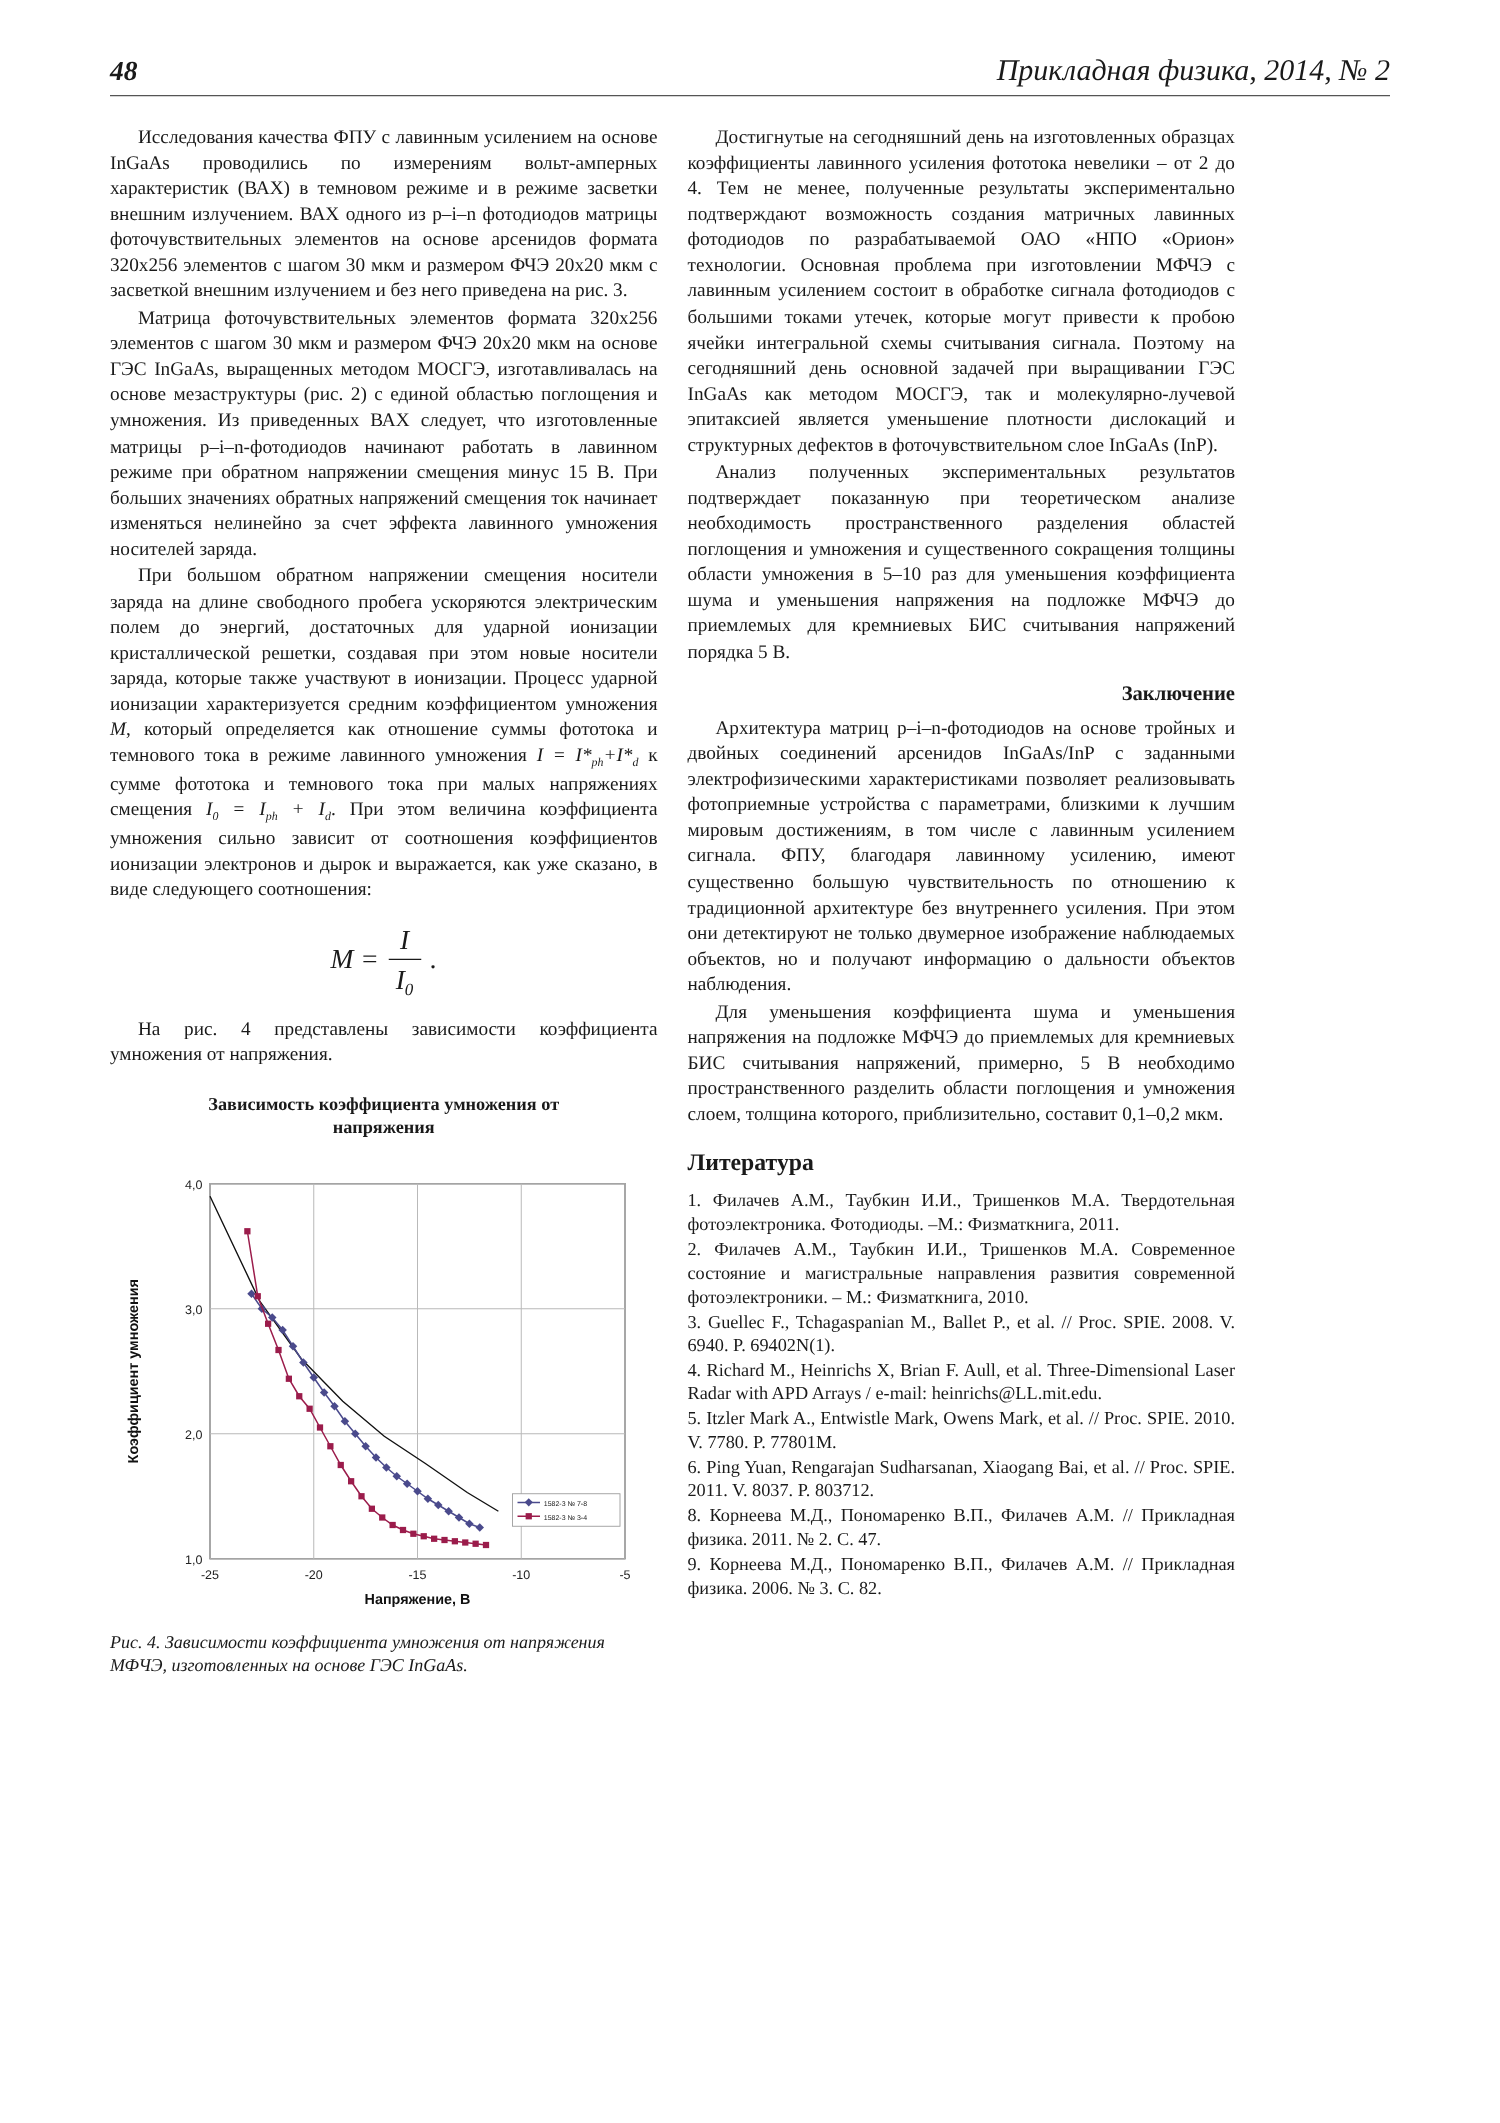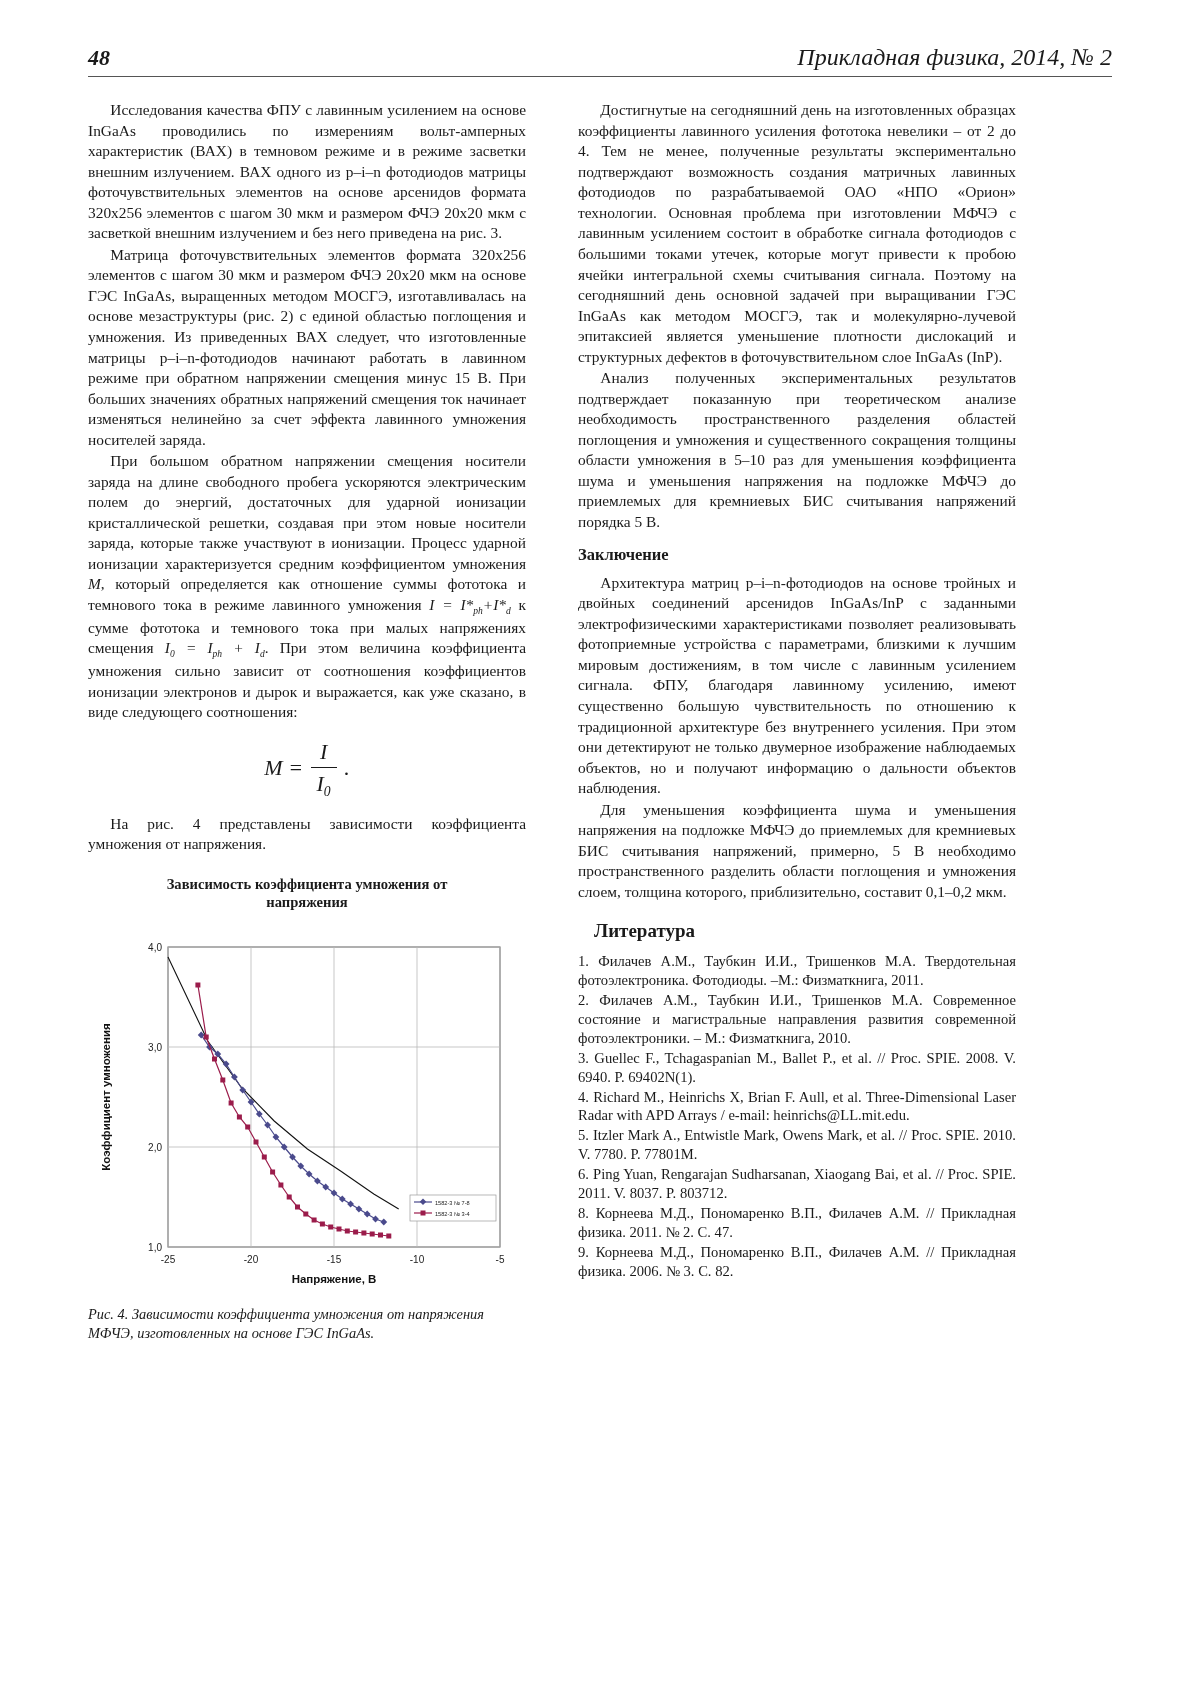--- a/index.html
+++ b/index.html
@@ -53,39 +53,39 @@
   .col {
     position: absolute;
     top: 100px;
     width: 438px;
     font-size: 15.4px;
     line-height: 1.335;
     text-align: justify;
     hyphens: auto;
   }
   .col.left { left: 88px; }
-  .col.right { left: 578px; font-family: Liberation Serif, serif; }
+  .col.right { left: 550px; font-family: Liberation Serif, serif; }
 
   p {
     margin: 0 0 0.05em 0;
     text-indent: 1.45em;
   }
 
   h3.section {
-    text-align: left;
+    text-align: right;
     font-size: 16.5px;
     font-weight: bold;
     margin: 11px 0 7px 0;
     text-indent: 0;
   }
   h3.lit {
     text-align: left;
     font-size: 19px;
     font-weight: bold;
-    margin: 16px 0 8px 16px;
+    margin: 16px 0 8px 0;
     text-indent: 0;
   }
   .refs {
     font-size: 14.6px;
     line-height: 1.3;
     text-align: justify;
   }
   .refs p {
     text-indent: 0;
     margin: 0 0 1px 0;

